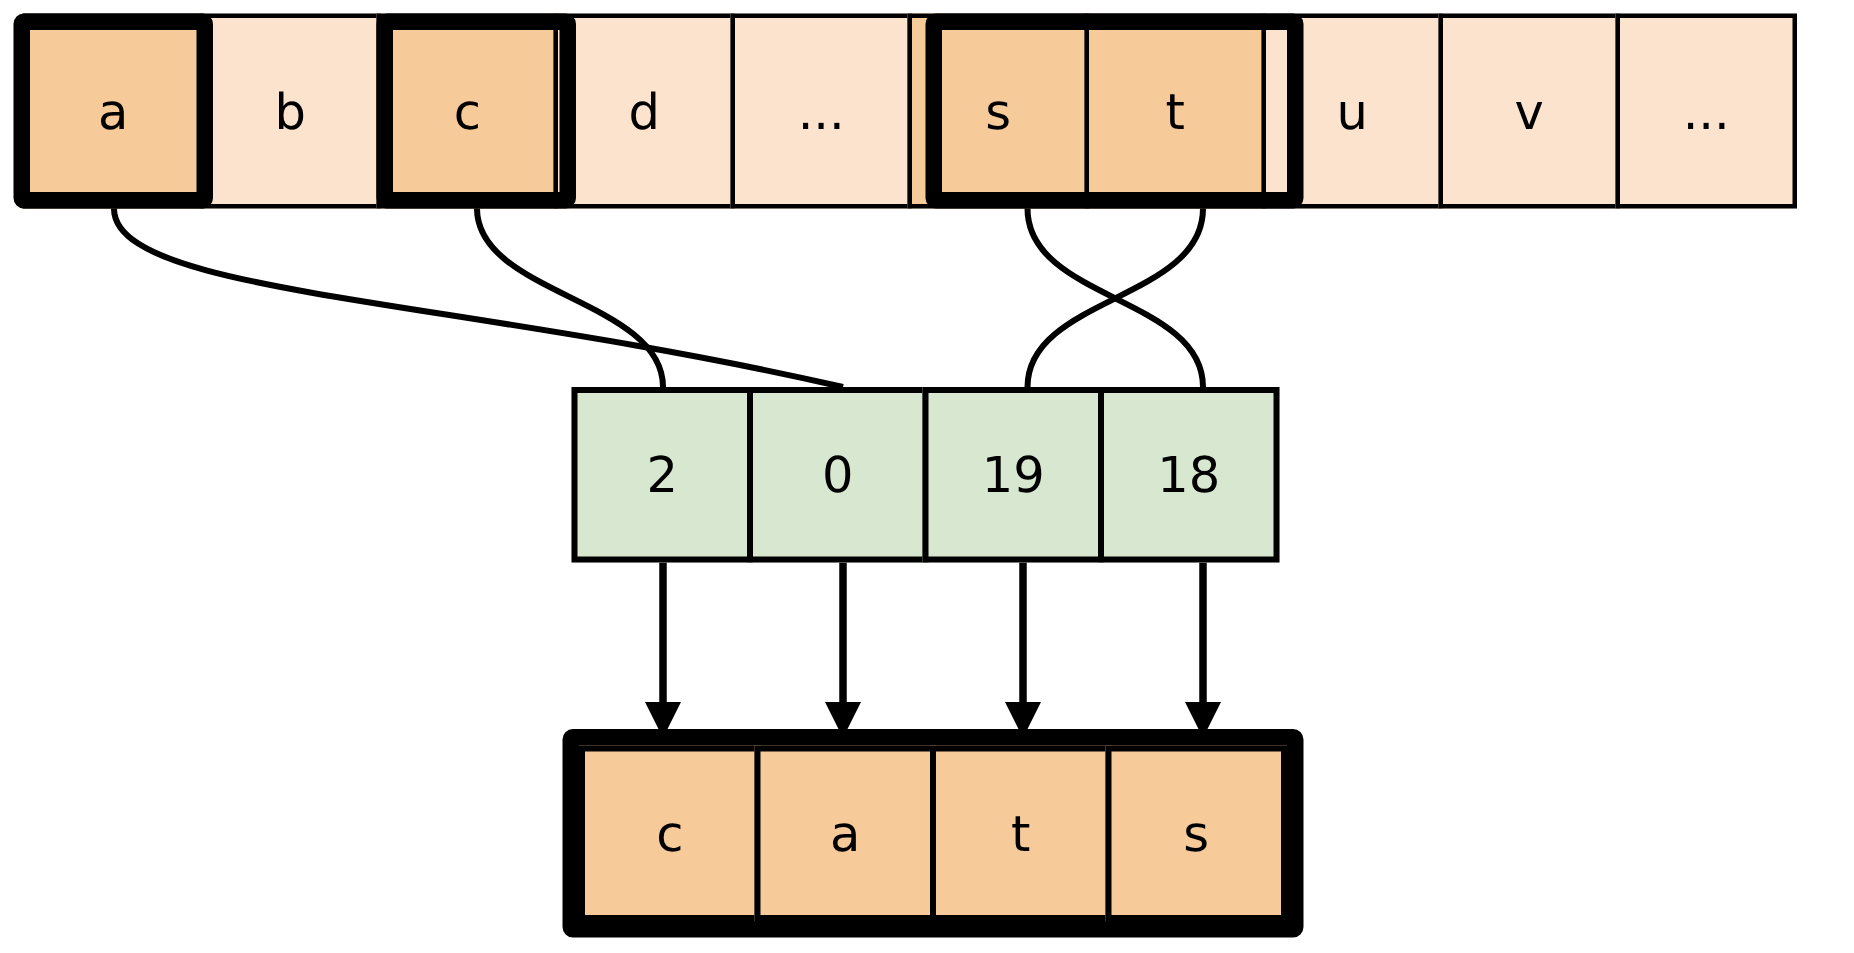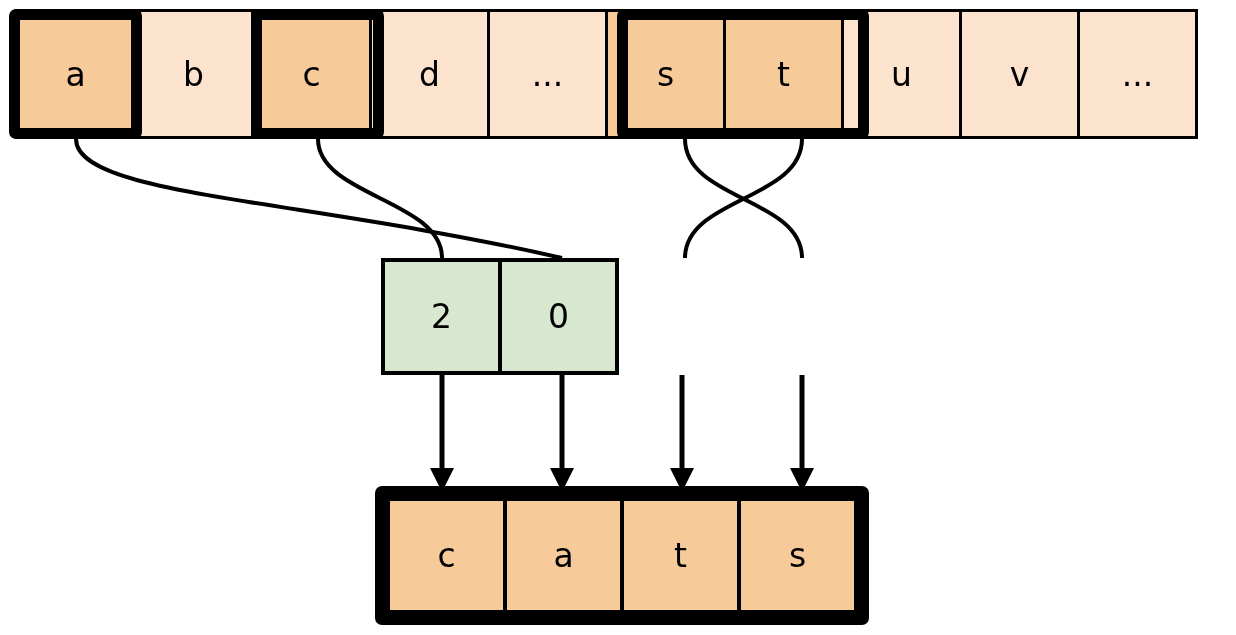--- a/index.html
+++ b/index.html
@@ -194,20 +194,26 @@
     <path class="curve" d="M 802 139 C 802 200, 685 198, 685 258"></path>
   </svg>
 
   <div id="index-array">
     <div class="index-cell">
       <span class="cell-label">2</span>
     </div>
     <div class="index-cell">
       <span class="cell-label">0</span>
     </div>
+    <div class="index-cell">
+      <span class="cell-label">19</span>
+    </div>
+    <div class="index-cell">
+      <span class="cell-label">18</span>
+    </div>
   </div>
 
   <svg class="connector-layer" viewBox="0 0 1236 635">
     <g>
       <line class="arrow-line" x1="442" y1="375" x2="442" y2="478"></line>
       <path class="arrow-head" d="M 442 492 L 430 468 L 454 468 Z"></path>
     </g>
     <g>
       <line class="arrow-line" x1="562" y1="375" x2="562" y2="478"></line>
       <path class="arrow-head" d="M 562 492 L 550 468 L 574 468 Z"></path>

